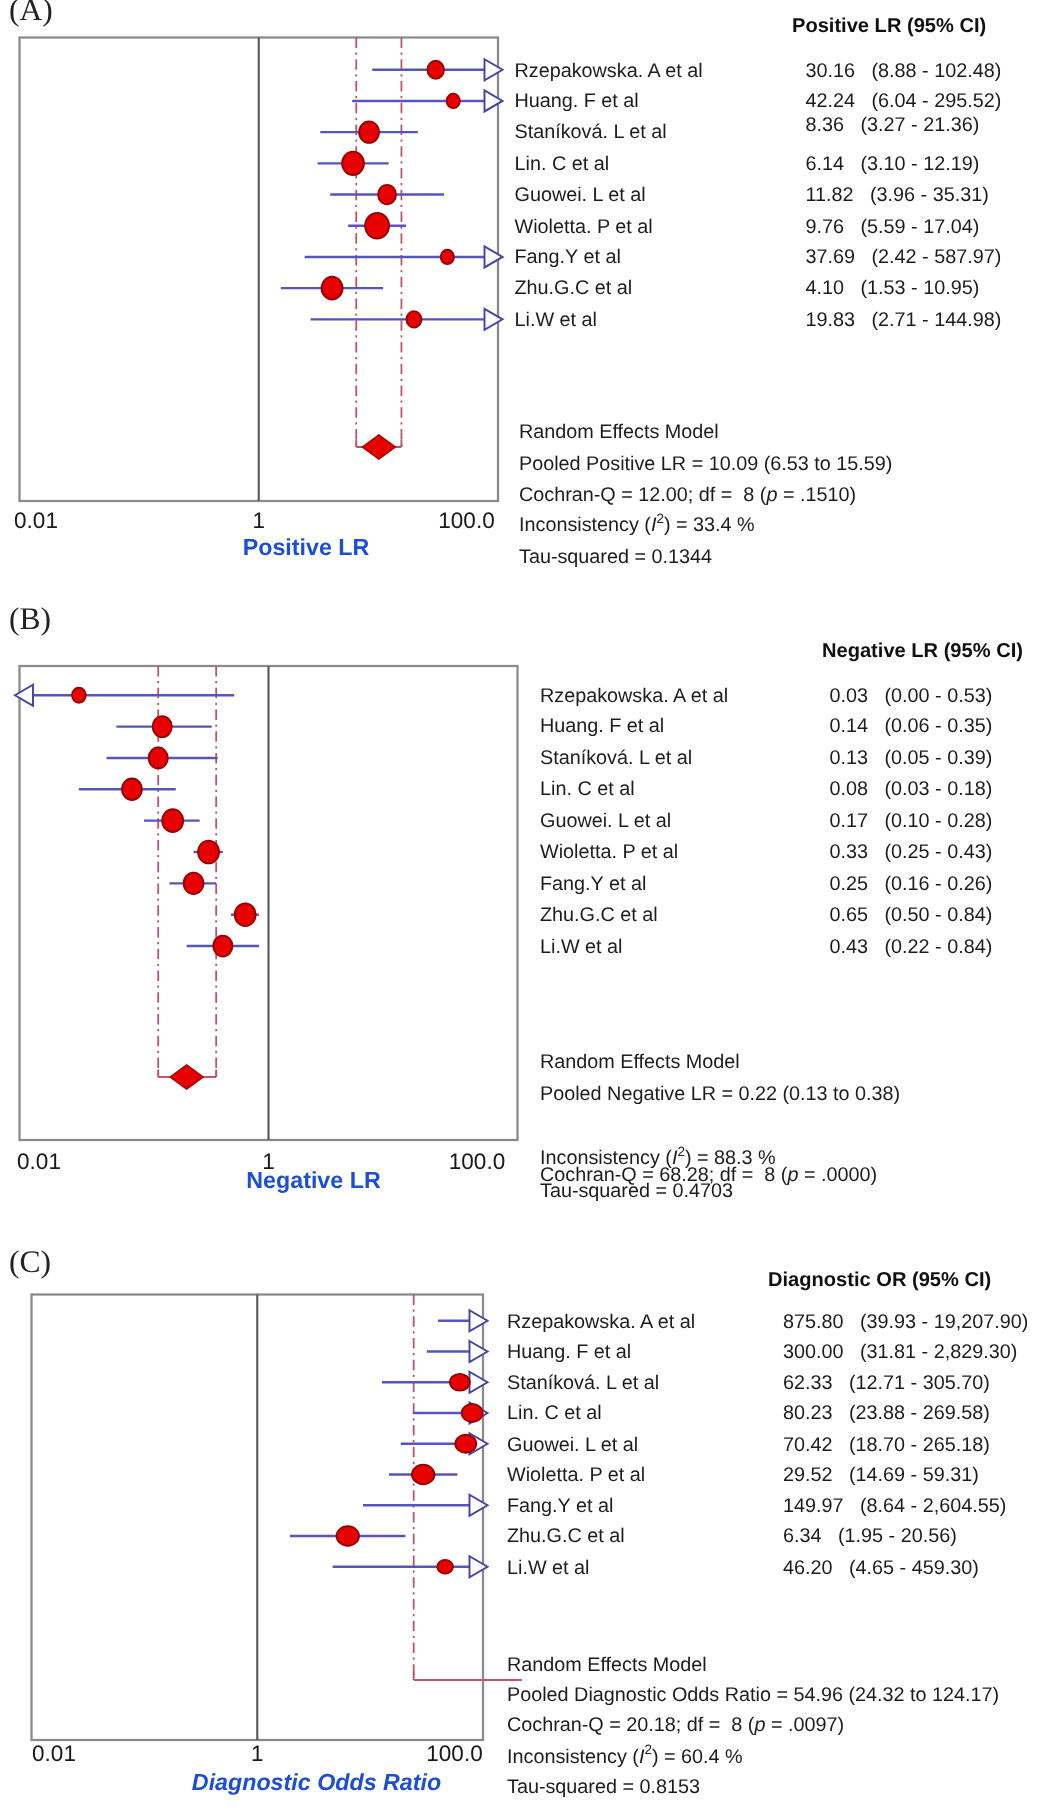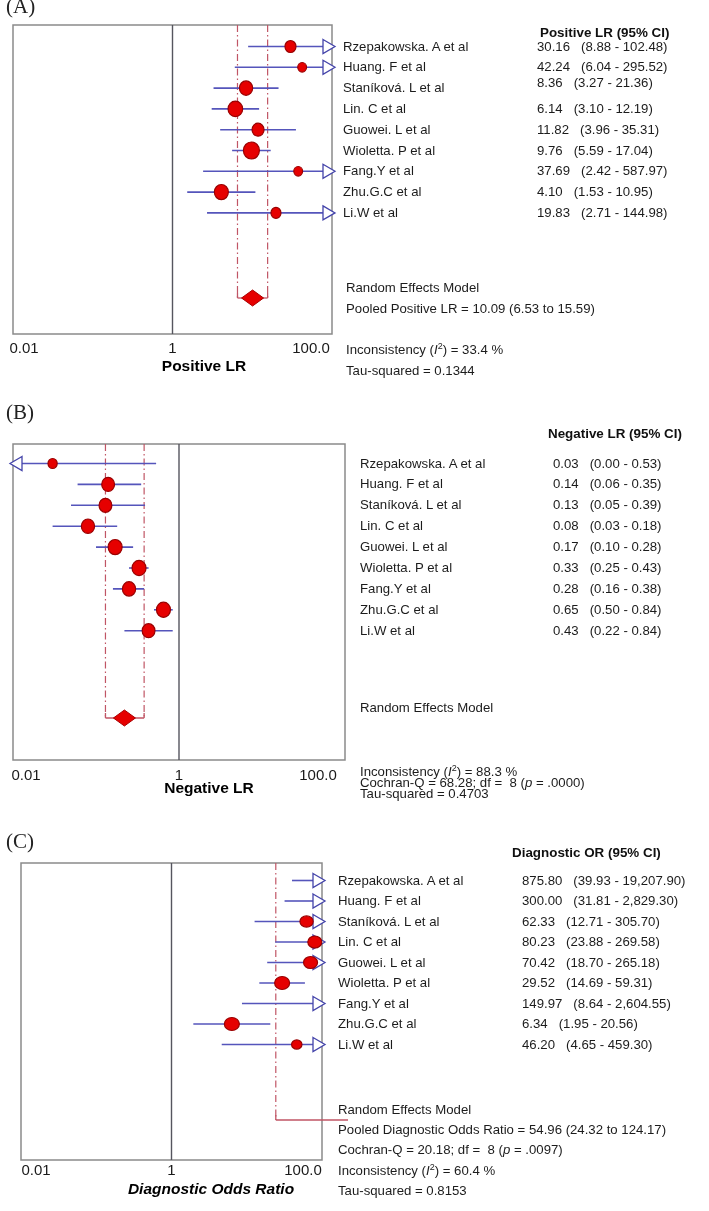--- a/index.html
+++ b/index.html
@@ -5,21 +5,21 @@
   html,body { margin:0; padding:0; background:#fff; }
   #figure {
     position:relative; width:709px; height:1211px; background:#ffffff;
     overflow:hidden; font-family:"Liberation Sans", sans-serif;
   }
   #plot-svg { position:absolute; left:0; top:0; }
   .t { position:absolute; font-size:13.2px; line-height:16px; color:#1c1c1c; white-space:pre; }
   .hdr { font-weight:bold; font-size:13.4px; color:#101010; }
   .plabel { font-family:"Liberation Serif", serif; font-size:21px; color:#222; }
   .tick { font-size:15px; color:#1a1a1a; transform:translateX(-50%); }
-  .atitle { font-size:15.5px; font-weight:bold; color:#000000; transform:translateX(-50%);padding-left:48px; }
+  .atitle { font-size:15.5px; font-weight:bold; color:#1d4ed8; transform:translateX(-50%);padding-left:48px; }
   .sum sup { font-size:9px; line-height:0; vertical-align:super; }
   .sum i { font-style:italic; }
 </style>
 </head>
 <body>
 
 <div id="figure">
   <svg id="plot-svg" width="709" height="1211" viewBox="0 0 709 1211">
       <g>
         <rect x="13" y="25" width="319" height="309" fill="none" stroke="#8a8a8a" stroke-width="1.5"></rect>
@@ -160,41 +160,42 @@
           <ellipse cx="231.85721665560038" cy="1024" rx="7.5" ry="6.5" fill="#e60000" stroke="#990000" stroke-width="1.2"></ellipse>
         </g>
         <g>
           <line x1="221.72583470496903" y1="1044.5" x2="314" y2="1044.5" stroke="#5555bb" stroke-width="1.6"></line>
           <polygon points="313,1037.5 325,1044.5 313,1051.5" fill="#ffffff" stroke="#4444aa" stroke-width="1.3"></polygon>
           <ellipse cx="296.76430866059843" cy="1044.5" rx="5.2" ry="4.6" fill="#e60000" stroke="#990000" stroke-width="1.2"></ellipse>
         </g>
       </g>
     </svg>
 <div class="t plabel" style="left: 6px; top: -2px;">(A)</div>
-    <div class="t hdr" style="left: 528px; top: 25px; margin-left: 12px;">Positive LR (95% CI)</div>
+    <div class="t hdr" style="left: 528px; top: 9px;">Positive LR (95% CI)</div>
     <div class="t " style="left: 343px; top: 38.5px;">Rzepakowska. A et al</div>
     <div class="t " style="left: 537px; top: 38.5px;">30.16   (8.88 - 102.48)</div>
     <div class="t " style="left: 343px; top: 59.3px;">Huang. F et al</div>
     <div class="t " style="left: 537px; top: 59.3px;">42.24   (6.04 - 295.52)</div>
     <div class="t " style="left: 343px; top: 80.1px;">Staníková. L et al</div>
     <div class="t " style="left: 537px; top: 64px; margin-top: 11px;">8.36   (3.27 - 21.36)</div>
     <div class="t " style="left: 343px; top: 100.9px;">Lin. C et al</div>
     <div class="t " style="left: 537px; top: 100.9px;">6.14   (3.10 - 12.19)</div>
     <div class="t " style="left: 343px; top: 121.7px;">Guowei. L et al</div>
     <div class="t " style="left: 537px; top: 121.7px;">11.82   (3.96 - 35.31)</div>
     <div class="t " style="left: 343px; top: 142.5px;">Wioletta. P et al</div>
     <div class="t " style="left: 537px; top: 142.5px;">9.76   (5.59 - 17.04)</div>
     <div class="t " style="left: 343px; top: 163.3px;">Fang.Y et al</div>
     <div class="t " style="left: 537px; top: 163.3px;">37.69   (2.42 - 587.97)</div>
     <div class="t " style="left: 343px; top: 184.1px;">Zhu.G.C et al</div>
     <div class="t " style="left: 537px; top: 184.1px;">4.10   (1.53 - 10.95)</div>
     <div class="t " style="left: 343px; top: 204.9px;">Li.W et al</div>
     <div class="t " style="left: 537px; top: 204.9px;">19.83   (2.71 - 144.98)</div>
     <div class="t sum" style="left: 346px; top: 280px;"><span>Random Effects Model</span></div>
     <div class="t sum" style="left: 346px; top: 300.8px;"><span>Pooled Positive LR = 10.09 (6.53 to 15.59)</span></div>
+    <div class="t sum" style="left: 346px; top: 321.6px;"><span>Cochran-Q = 12.00; df =  8 (</span><i>p</i><span> = .1510)</span></div>
     <div class="t sum" style="left: 346px; top: 342.4px;"><span>Inconsistency (</span><i>I</i><sup>2</sup><span>) = 33.4 %</span></div>
     <div class="t sum" style="left: 346px; top: 363.2px;"><span>Tau-squared = 0.1344</span></div>
     <div class="t tick" style="left: 24px; top: 340px;">0.01</div>
     <div class="t tick" style="left: 172.5px; top: 340px;">1</div>
     <div class="t tick" style="left: 311px; top: 340px;">100.0</div>
     <div class="t atitle" style="left: 180px; top: 358px;">Positive LR</div>
     <div class="t plabel" style="left: 6px; top: 404px;">(B)</div>
     <div class="t hdr" style="left: 548px; top: 426px;">Negative LR (95% CI)</div>
     <div class="t " style="left: 360px; top: 455.5px;">Rzepakowska. A et al</div>
     <div class="t " style="left: 553px; top: 455.5px;">0.03   (0.00 - 0.53)</div>
@@ -202,26 +203,27 @@
     <div class="t " style="left: 553px; top: 476.4px;">0.14   (0.06 - 0.35)</div>
     <div class="t " style="left: 360px; top: 497.3px;">Staníková. L et al</div>
     <div class="t " style="left: 553px; top: 497.3px;">0.13   (0.05 - 0.39)</div>
     <div class="t " style="left: 360px; top: 518.2px;">Lin. C et al</div>
     <div class="t " style="left: 553px; top: 518.2px;">0.08   (0.03 - 0.18)</div>
     <div class="t " style="left: 360px; top: 539.1px;">Guowei. L et al</div>
     <div class="t " style="left: 553px; top: 539.1px;">0.17   (0.10 - 0.28)</div>
     <div class="t " style="left: 360px; top: 560px;">Wioletta. P et al</div>
     <div class="t " style="left: 553px; top: 560px;">0.33   (0.25 - 0.43)</div>
     <div class="t " style="left: 360px; top: 580.9px;">Fang.Y et al</div>
-    <div class="t " style="left: 553px; top: 580.9px;">0.28   (0.16 - 0.38)</div>
+    <div class="t " style="left: 553px; top: 580.9px;">0.25   (0.16 - 0.26)</div>
     <div class="t " style="left: 360px; top: 601.8px;">Zhu.G.C et al</div>
     <div class="t " style="left: 553px; top: 601.8px;">0.65   (0.50 - 0.84)</div>
     <div class="t " style="left: 360px; top: 622.7px;">Li.W et al</div>
     <div class="t " style="left: 553px; top: 622.7px;">0.43   (0.22 - 0.84)</div>
     <div class="t sum" style="left: 360px; top: 700px;"><span>Random Effects Model</span></div>
+    <div class="t sum" style="left: 360px; top: 721.4px;"><span>Pooled Negative LR = 0.22 (0.13 to 0.38)</span></div>
     <div class="t sum" style="left: 360px; top: 742.8px; margin-top: 32px;"><span>Cochran-Q = 68.28; df =  8 (</span><i>p</i><span> = .0000)</span></div>
     <div class="t sum" style="left: 360px; top: 764.2px;"><span>Inconsistency (</span><i>I</i><sup>2</sup><span>) = 88.3 %</span></div>
     <div class="t sum" style="left: 360px; top: 785.6px;"><span>Tau-squared = 0.4703</span></div>
     <div class="t tick" style="left: 26px; top: 767px;">0.01</div>
     <div class="t tick" style="left: 179px; top: 767px;">1</div>
     <div class="t tick" style="left: 318px; top: 767px;">100.0</div>
     <div class="t atitle" style="left: 185px; top: 780px;">Negative LR</div>
     <div class="t plabel" style="left: 6px; top: 833px;">(C)</div>
     <div class="t hdr" style="left: 512px; top: 845px;">Diagnostic OR (95% CI)</div>
     <div class="t " style="left: 338px; top: 872.5px;">Rzepakowska. A et al</div>

